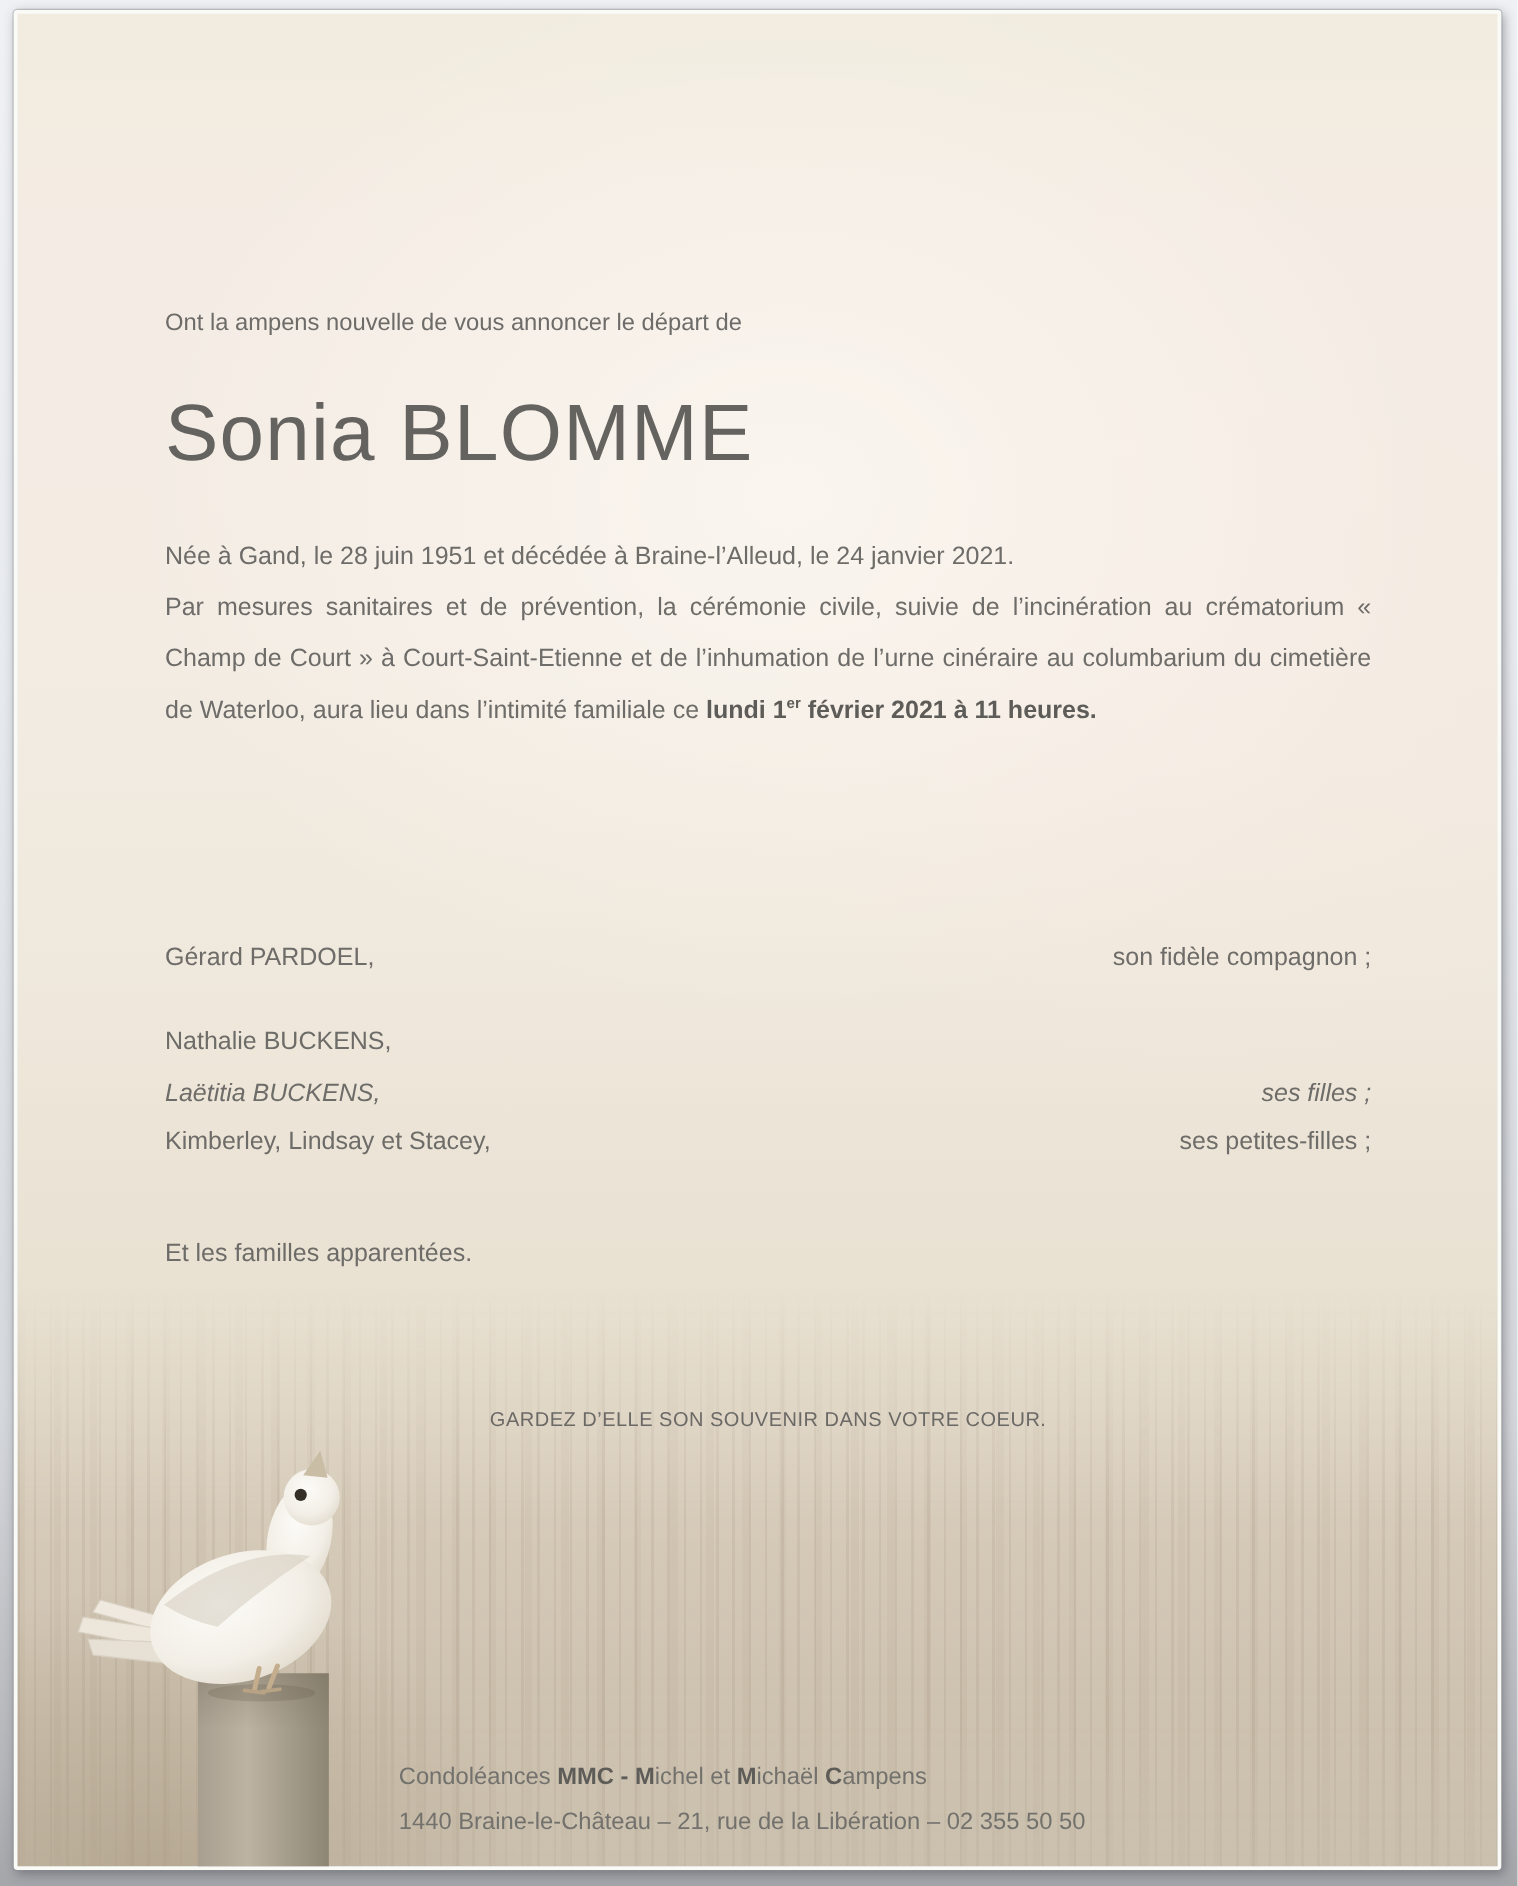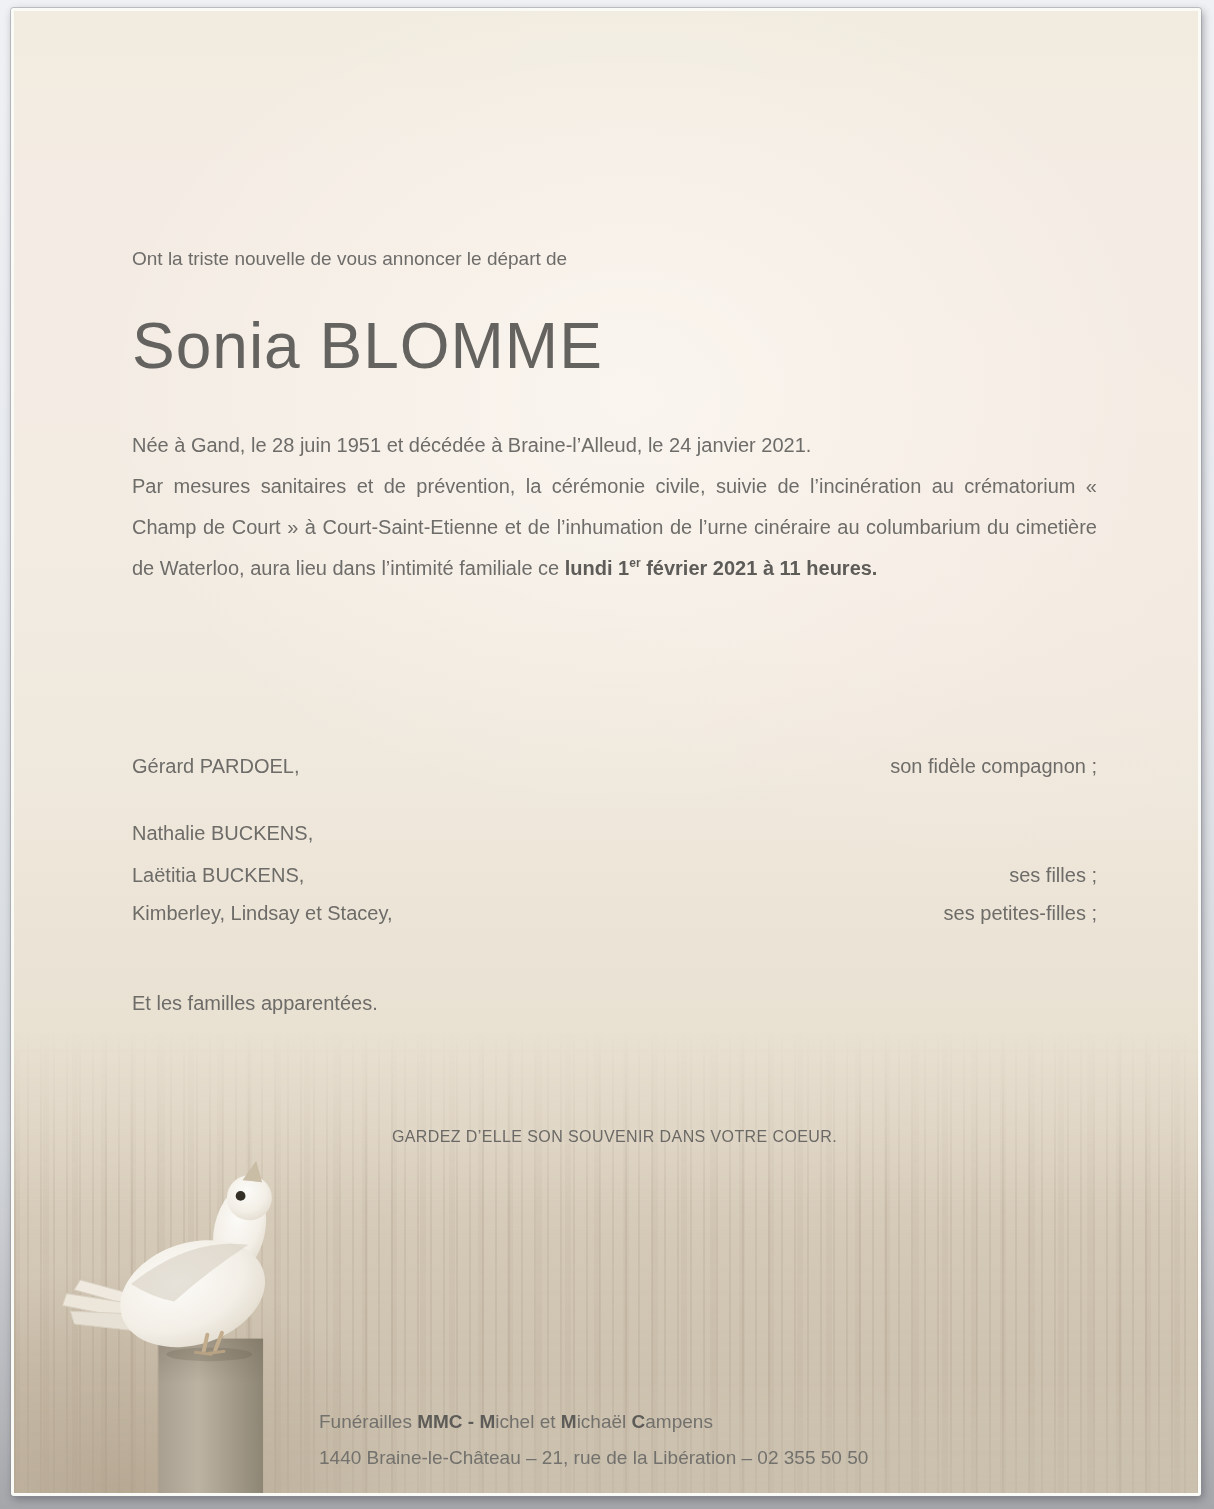--- a/index.html
+++ b/index.html
@@ -37,21 +37,21 @@
   .name{top:300px;font-size:64px;font-weight:400;letter-spacing:1px;color:#656360;line-height:70px;}
   .obituary{top:414px;font-size:20px;line-height:41px;}
   .obituary p{margin:0;}
   .obituary .justified{text-align:justify;}
   .bold{font-weight:700;color:#5e5c58;}
   .obituary sup{font-size:12px;line-height:0;font-weight:700;color:#5e5c58;}
   .heading{top:696px;font-size:20px;}
   .row{display:flex;justify-content:space-between;font-size:20px;gap:36px;}
   .row-1{top:744px;}
   .row-2{top:811px;}
-  .row-3{top:853px;}
+  .row-3{top:853px;font-style:italic;}
   .row-4{top:891px;}
   .row-5{top:981px;}
   .tribute{top:1117px;font-size:16px;text-align:center;letter-spacing:.4px;color:#6b6966;}
   .footer{font-size:19px;line-height:36px;left:305px;right:0;color:#73716d;}
   .footer-a{top:1292px;}
   .footer-b{top:1393px;}
   .footer p{margin:0;}
   .dove{position:absolute;left:45px;top:1136px;width:238px;height:352px;}
 </style>
 </head>
@@ -98,21 +98,21 @@
         <path d="M186,34 L200,14 L206,36 Z" fill="#c9bda6"></path>
         <circle cx="184" cy="50" r="5" fill="#343028"></circle>
       </g>
       <g stroke="#c3ad8d" stroke-width="4" stroke-linecap="round">
         <path d="M150,192 L146,210"></path>
         <path d="M165,190 L158,208"></path>
         <path d="M138,210 L154,212 M152,211 L167,209" stroke="#b8a284" stroke-width="3"></path>
       </g>
     </svg>
 
-    <p class="txt intro">Ont la triste nouvelle de vous annoncer le départ de</p>
+    <p class="txt intro">Ont la ampens nouvelle de vous annoncer le départ de</p>
 
     <h1 class="txt name">Sonia BLOMME</h1>
 
     <div class="txt obituary">
       <p><span>Née à Gand, le 28 juin 1951 et décédée à Braine-l’Alleud, le 24 janvier 2021.</span></p>
       <p class="justified"><span>Par mesures sanitaires et de prévention, la cérémonie civile, suivie de l’incinération au crématorium « Champ de Court » à Court-Saint-Etienne et de l’inhumation de l’urne cinéraire au columbarium du cimetière de Waterloo, aura lieu dans l’intimité familiale ce </span><span class="bold">lundi 1</span><sup>er</sup><span class="bold"> février 2021 à 11 heures.</span></p>
     </div>
 
 
     <div class="txt row row-1">
@@ -135,18 +135,18 @@
       <span>Et les familles apparentées.</span>
       <span></span>
     </div>
 
     <p class="txt tribute">GARDEZ D’ELLE SON SOUVENIR DANS VOTRE COEUR.</p>
 
     <div class="txt footer footer-a">
     </div>
 
     <div class="txt footer footer-b">
-      <p><span>Funérailles </span><span class="bold">MMC - M</span><span>ichel et </span><span class="bold">M</span><span>ichaël </span><span class="bold">C</span><span>ampens</span></p>
+      <p><span>Condoléances </span><span class="bold">MMC - M</span><span>ichel et </span><span class="bold">M</span><span>ichaël </span><span class="bold">C</span><span>ampens</span></p>
       <p>1440 Braine-le-Château – 21, rue de la Libération – 02 355 50 50</p>
     </div>
 
   </div>
 </div>
 
 </body></html>

